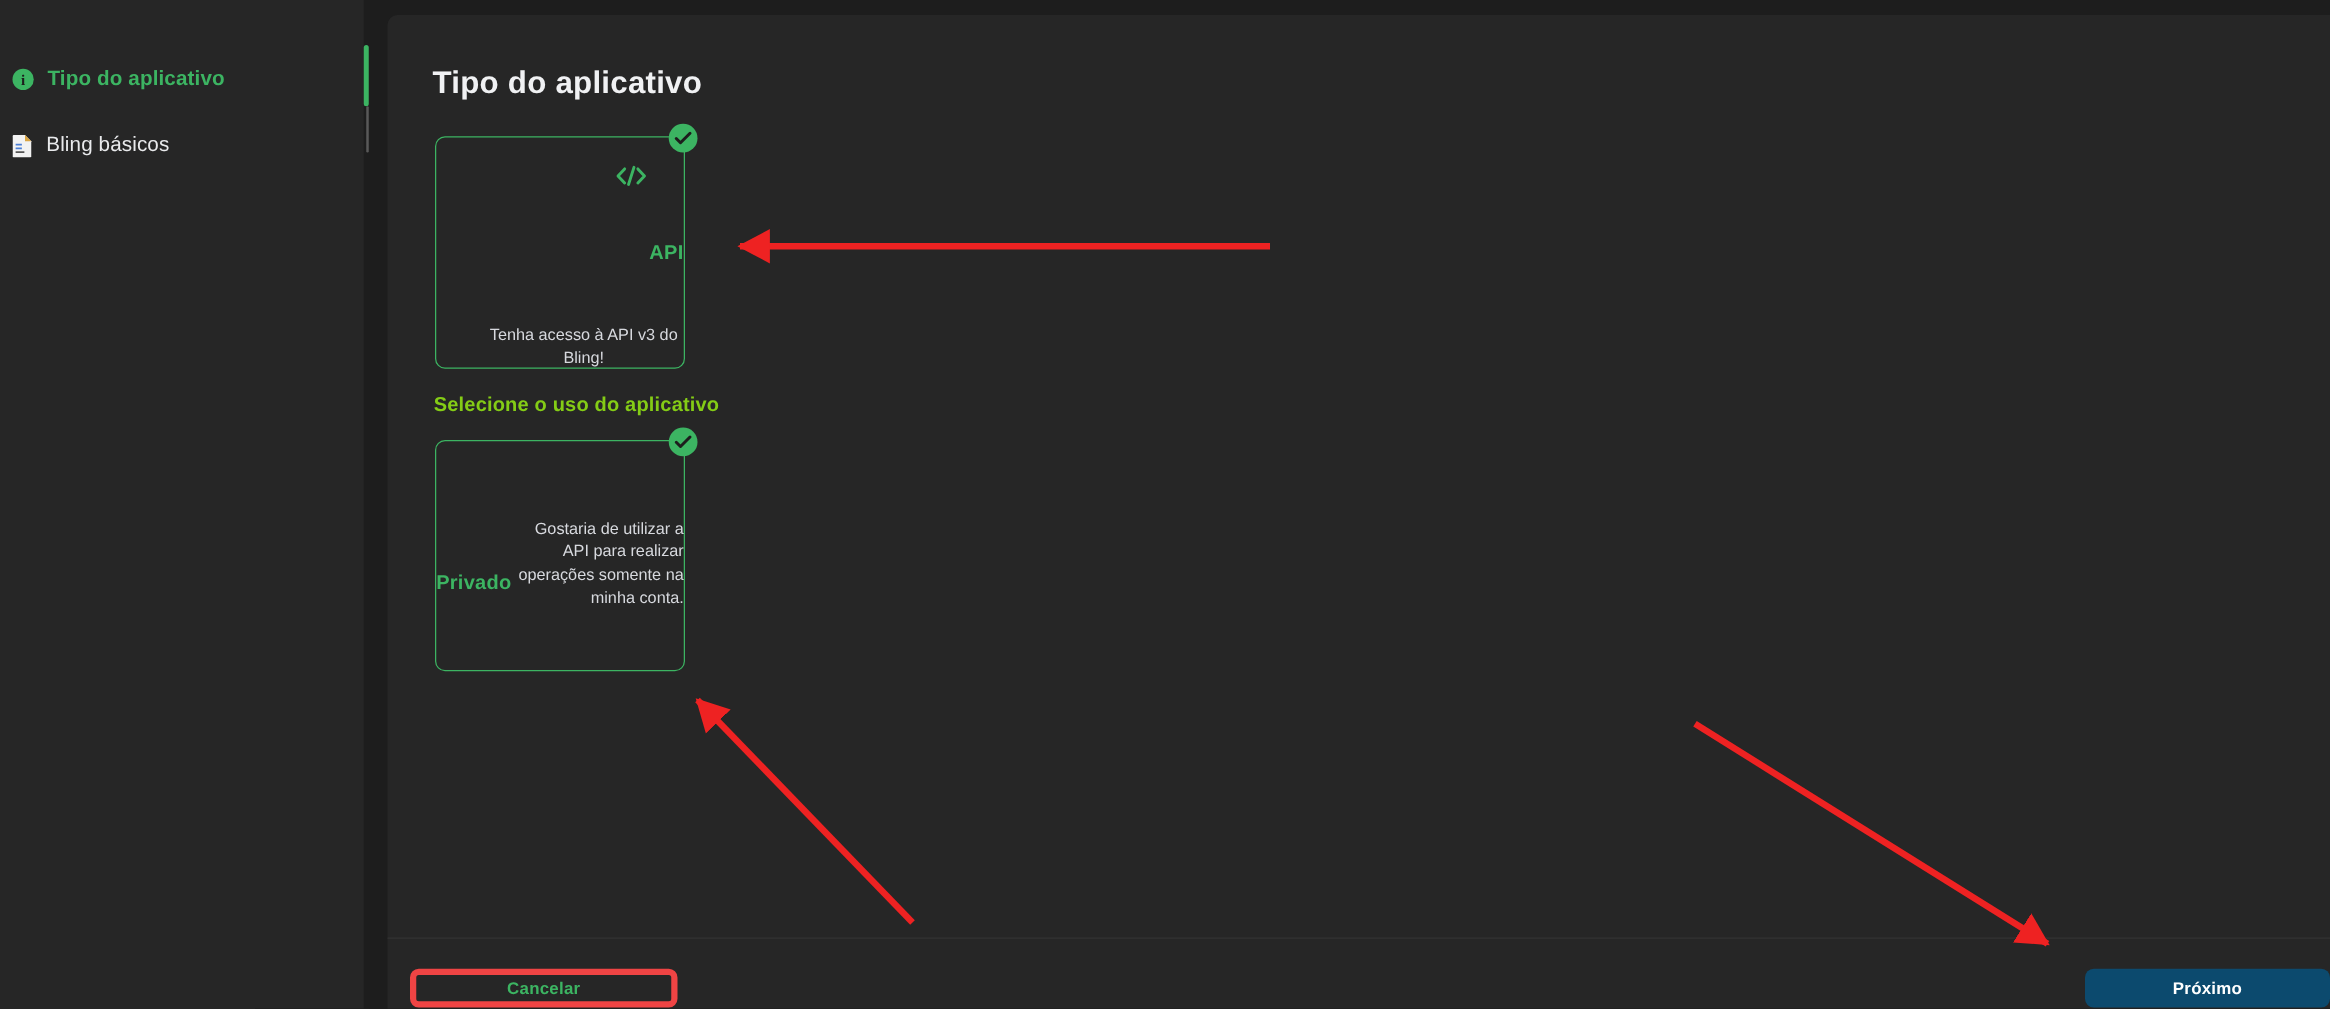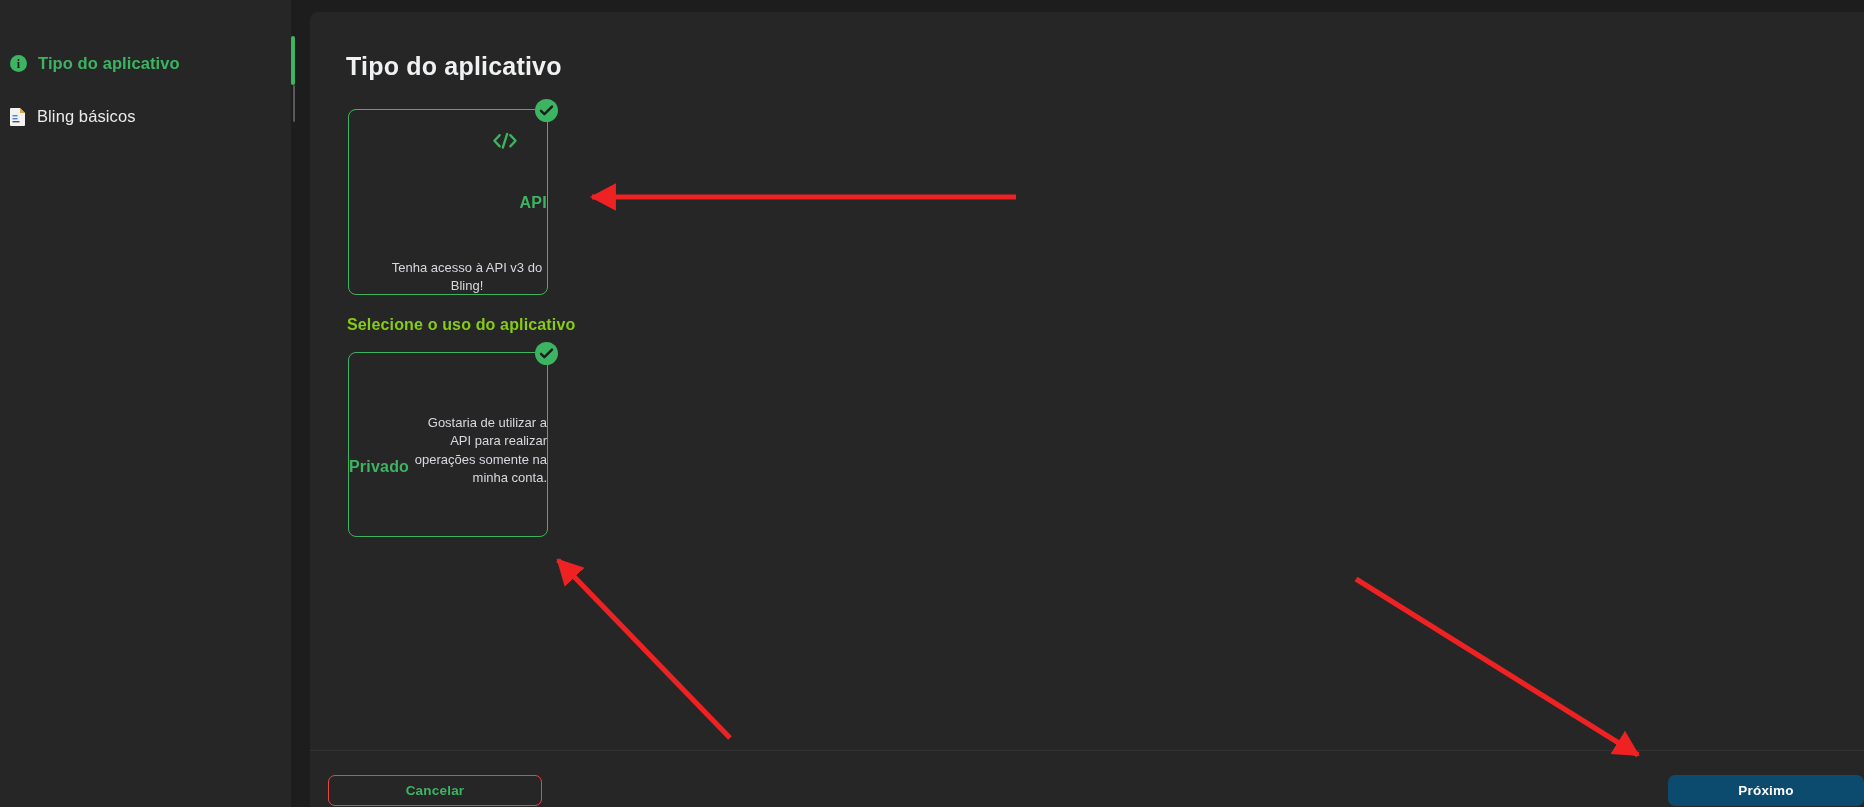--- a/index.html
+++ b/index.html
@@ -204,21 +204,21 @@
     position: absolute;
     left: 0; top: 738px;
     width: 1554px;
     height: 1px;
     background: #333333;
   }
   .btn-cancel {
     position: absolute;
     left: 18px; top: 763px;
     width: 214px; height: 31px;
-    border: 1px solid #ef4444;
+    border: 5px solid #ef4444;
     border-radius: 7px;
     background: transparent;
     color: #3cb462;
     font-size: 13.5px;
     font-weight: 700;
     font-family: "Liberation Sans", sans-serif;
     letter-spacing: .2px;
     cursor: pointer;
   }
   .btn-next {

